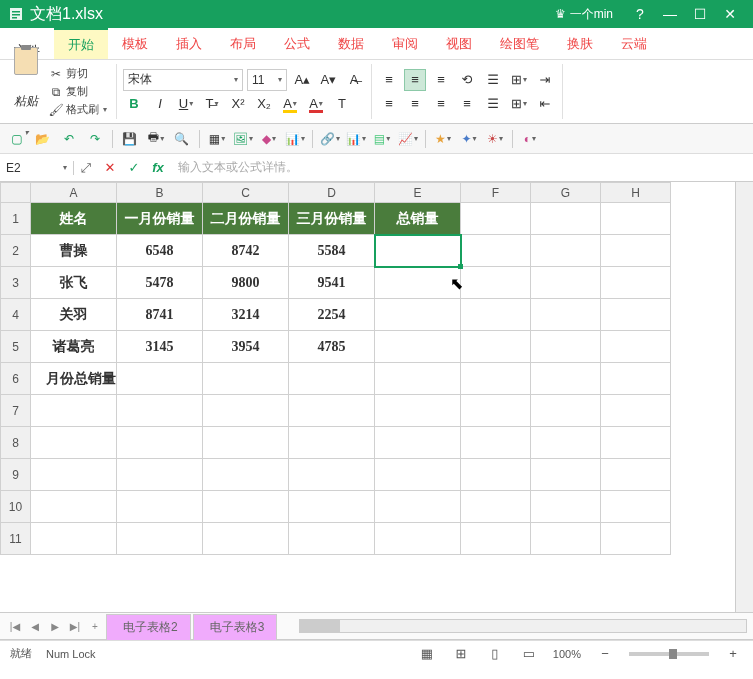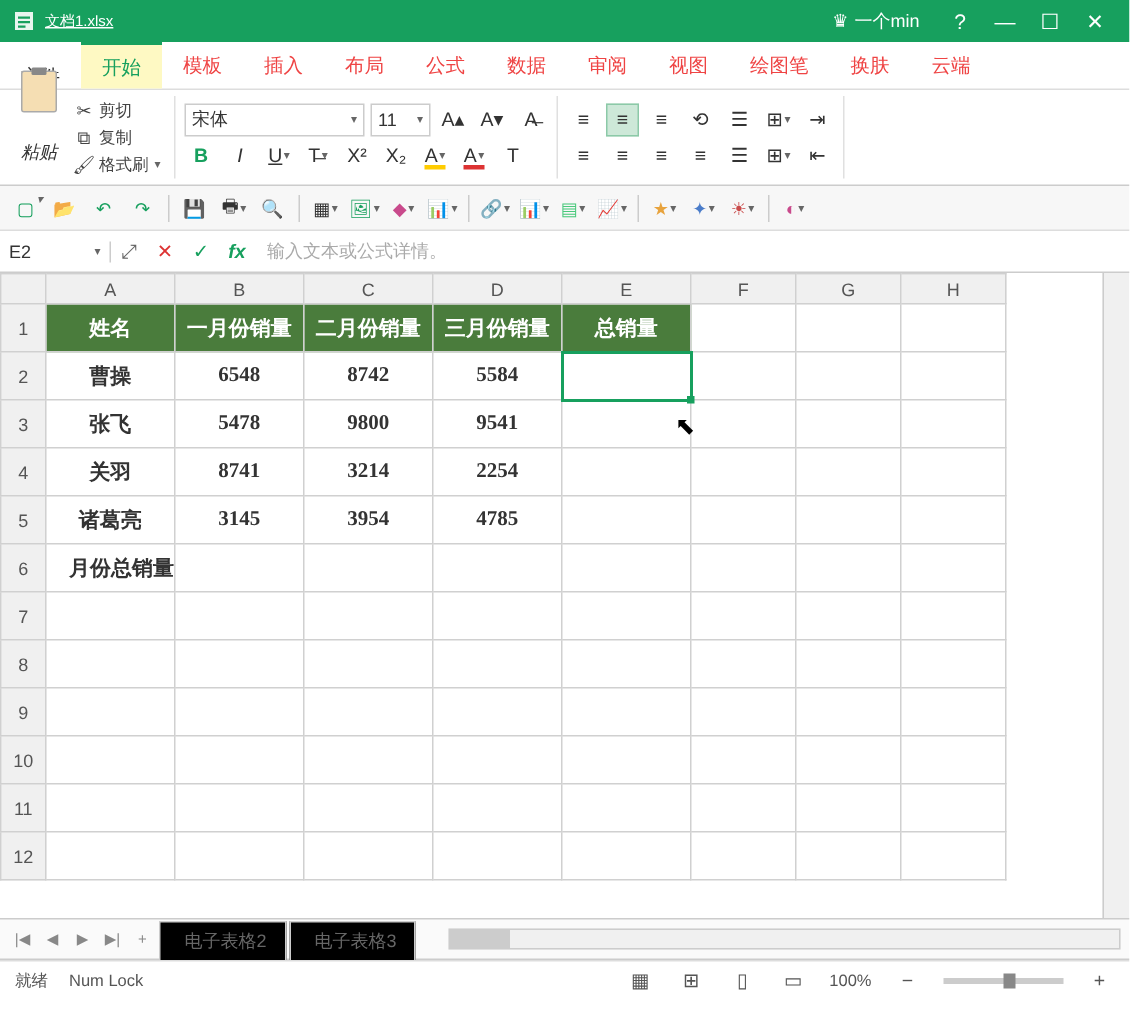--- a/index.html
+++ b/index.html
@@ -1,20 +1,20 @@
 <!DOCTYPE html>
 <html><head>
   <meta charset="utf-8">
   <style>
     * { margin: 0; padding: 0; box-sizing: border-box; font-family: "Microsoft YaHei", sans-serif; }
     body { background: #fff; font-size: 12px; color: #333; overflow: hidden; width: 753px; height: 679px; }
     
     .titlebar { background: #17a05e; height: 28px; display: flex; align-items: center; padding: 0 8px; color: #fff; }
     .titlebar .doc-icon { width: 16px; height: 16px; margin-right: 6px; }
-    .titlebar .title { flex: 0 0 auto; font-size: 10px; text-decoration: underline; }
+    .titlebar .title { flex: 0 0 auto; font-size: 16px; }
     .titlebar .spacer { flex: 1; }
     .titlebar .crown { margin-right: 4px; }
     .titlebar .user { font-size: 12px; margin-right: 12px; }
     .titlebar .win-btn { width: 30px; text-align: center; font-size: 14px; cursor: pointer; }
     
     .menubar { background: #fff; height: 32px; display: flex; align-items: stretch; border-bottom: 1px solid #ddd; }
     .menubar .tab { padding: 0 14px; display: flex; align-items: center; font-size: 13px; color: #ef4444; cursor: pointer; }
     .menubar .tab.active { background: #fef9c3; color: #17a05e; border-top: 2px solid #17a05e; }
     .menubar .tab.file { color: #333; font-weight: normal; margin-top: 15px; }
     
@@ -63,21 +63,21 @@
     .col-A,.col-B,.col-C,.col-D,.col-E { width: 86px; }
     .col-F,.col-G,.col-H { width: 70px; }
     .vscroll { width: 18px; background: #f0f0f0; border-left: 1px solid #ccc; }
     
     .cursor { position: absolute; left: 450px; top: 92px; pointer-events: none; font-size: 16px; color: #000; }
     
     .sheet-tabs { height: 28px; border-top: 1px solid #ccc; border-bottom: 1px solid #ccc; display: flex; align-items: center; padding: 0 6px; gap: 2px; background:#fafafa; }
     .nav-btn { width: 18px; text-align: center; cursor: pointer; color: #888; font-size: 10px; }
     .stab { padding: 4px 12px; border: 1px solid #ccc; border-bottom: none; background: #fff; font-size: 12px; cursor: pointer; margin-top: 2px; }
     .stab.active { color: #17a05e; border-top: 2px solid #17a05e; }
-    .stab.inactive { background: #000000; color: #666; padding-left: 16px; }
+    .stab.inactive { background: #f0abfc; color: #666; padding-left: 16px; }
     .hscroll { flex:1; margin-left:20px; height:14px; background:#f0f0f0; border:1px solid #ccc; position:relative; }
     .hscroll::before { content:''; position:absolute; left:0; width:40px; height:100%; background:#ccc; }
     
     .statusbar { height: 26px; background: #fff; border-top: 1px solid #ddd; display: flex; align-items: center; padding: 0 10px; font-size: 11px; color: #555; gap: 14px; }
     .statusbar .spacer { flex: 1; }
     .view-btn { width: 20px; text-align: center; cursor: pointer; font-size: 13px; }
     .zoom-slider { width: 80px; height: 4px; background: #ccc; position: relative; }
     .zoom-slider::before { content:''; position:absolute; left:40px; top:-3px; width:8px; height:10px; background:#888; }
     
     svg { display: block; }
@@ -365,31 +365,20 @@
             <th class="row-h">11</th>
             <td></td>
             <td></td>
             <td></td>
             <td></td>
             <td></td>
             <td></td>
             <td></td>
             <td></td>
           </tr>
-    <tr>
-            <th class="row-h">12</th>
-            <td></td>
-            <td></td>
-            <td></td>
-            <td></td>
-            <td></td>
-            <td></td>
-            <td></td>
-            <td></td>
-          </tr>
   </tbody>
       </table>
   <span class="cursor">⬉</span>
   </div>
   <div class="vscroll"></div>
 </div>
 
 <div class="sheet-tabs">
   <span class="nav-btn">|◀</span>
   <span class="nav-btn">◀</span>

